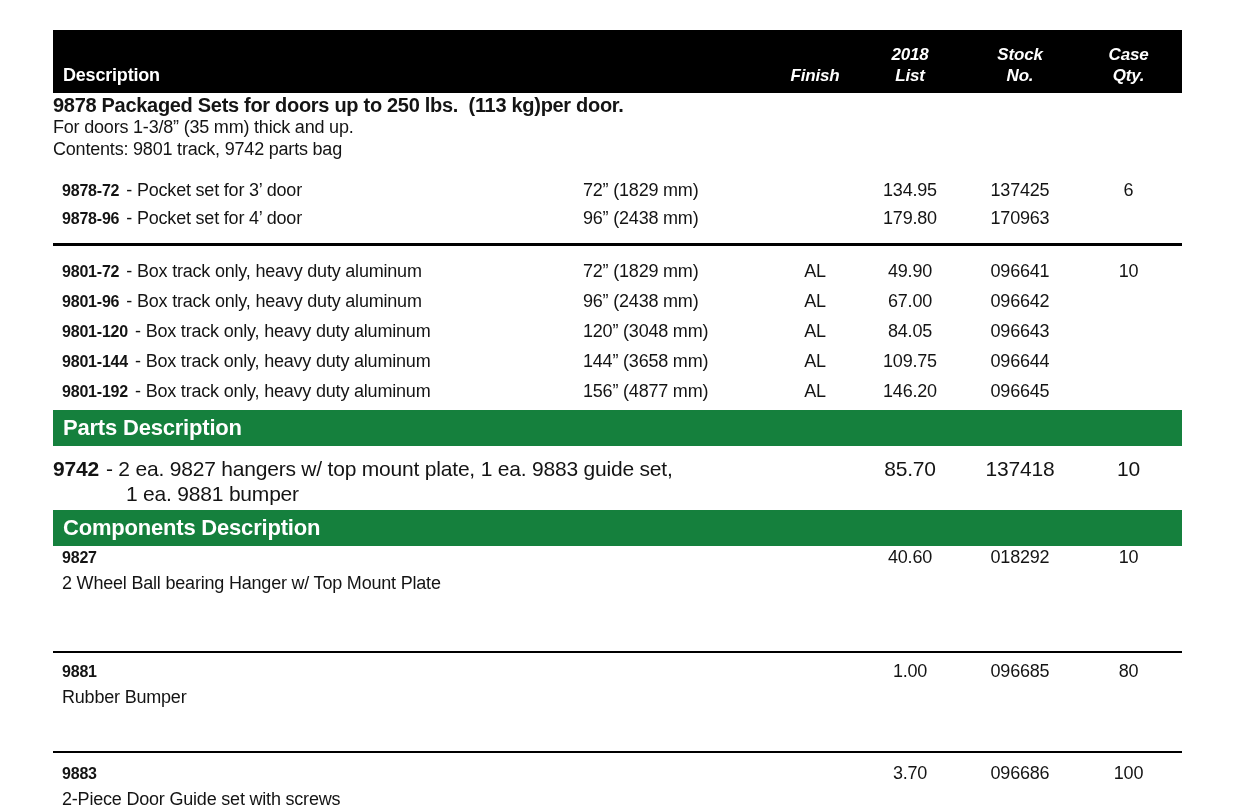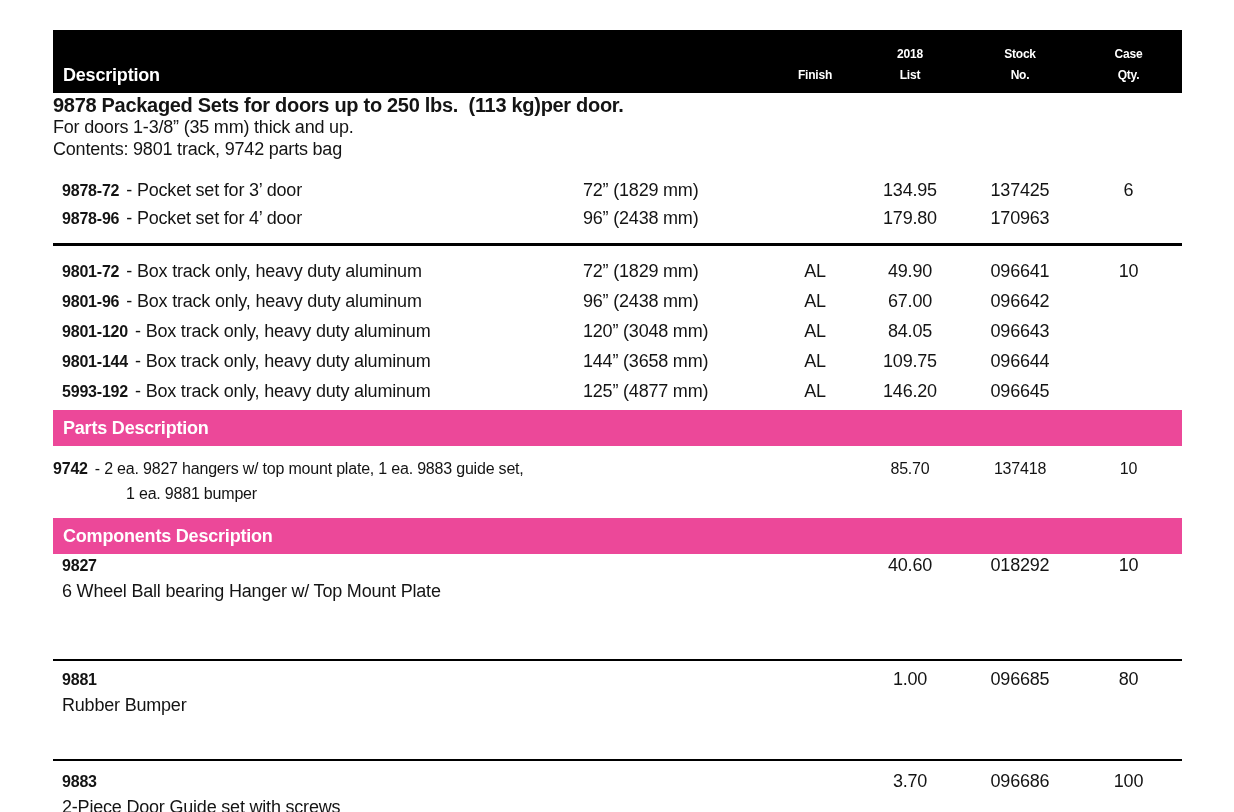--- a/index.html
+++ b/index.html
@@ -22,21 +22,21 @@
 
   
   .headerbar {
     height:63px;
     background:#000000;
     color:#ffffff;
     align-items:end;
     padding-bottom:7px;
   }
   .h-desc { padding-left:10px; font-weight:bold; font-size:18px; letter-spacing:-0.2px; }
-  .h-ctr  { text-align:center; font-weight:bold; font-size:12px; line-height:21px; letter-spacing:-0.2px; }
+  .h-ctr  { text-align:center; font-weight:bold; font-size:17px; line-height:21px; letter-spacing:-0.2px;font-style:italic; }
   .h-ctr span { display:block; }
 
   
   .group-heading { height:75px; padding-top:1px; }
   .gh-title { font-size:20px; font-weight:bold; line-height:22px; letter-spacing:-0.3px; }
   .gh-note  { font-size:18px; line-height:22px; letter-spacing:-0.2px; }
 
   
   .rows-a { padding-top:8px; padding-bottom:11px; }
   .rows-a .prow { height:28px; }
@@ -49,29 +49,29 @@
   .c-dim { white-space:nowrap; }
   .c-ctr { text-align:center; }
 
   
   .divider-thick { height:3px; background:#000000; }
   .divider-thin  { height:2px; background:#000000; }
 
   
   .section-bar {
     height:36px;
-    background:#ec4899;
+    background:#15803d;
     color:#ffffff;
     display:flex; align-items:center;
     padding-left:10px;
-    font-weight:bold; font-size:18px; letter-spacing:-0.2px;text-align:right;
-  }
-
-  
-  .parts-block { padding-top:10px; padding-bottom:12px; font-size:16px; letter-spacing:-0.2px; }
+    font-weight:bold; font-size:22px; letter-spacing:-0.2px;text-align:right;
+  }
+
+  
+  .parts-block { padding-top:10px; padding-bottom:4px; font-size:21px; letter-spacing:-0.2px; }
   .parts-block .p-desc { grid-column:1 / span 3; line-height:25px; }
   .p-line2 { padding-left:73px; }
   .parts-block .c-ctr { line-height:25px; }
 
   
   .comp-block { font-size:18px; letter-spacing:-0.2px; }
   .comp-line { align-items:start; line-height:22px; }
   .comp-sub { padding-left:9px; margin-top:3px; font-size:18px; line-height:22px; }
   .cb-1 { height:105px; }
   .cb-2 { height:98px;  padding-top:7px; }
@@ -157,22 +157,22 @@
       </div>
       <div class="grid prow">
         <div class="c-desc"><b>9801-144</b><span class="rdesc">- Box track only, heavy duty aluminum</span></div>
         <div class="c-dim">144” (3658 mm)</div>
         <div class="c-ctr">AL</div>
         <div class="c-ctr">109.75</div>
         <div class="c-ctr">096644</div>
         <div class="c-ctr"></div>
       </div>
       <div class="grid prow">
-        <div class="c-desc"><b>5993-192</b><span class="rdesc">- Box track only, heavy duty aluminum</span></div>
-        <div class="c-dim">125” (4877 mm)</div>
+        <div class="c-desc"><b>9801-192</b><span class="rdesc">- Box track only, heavy duty aluminum</span></div>
+        <div class="c-dim">156” (4877 mm)</div>
         <div class="c-ctr">AL</div>
         <div class="c-ctr">146.20</div>
         <div class="c-ctr">096645</div>
         <div class="c-ctr"></div>
       </div>
     </div>
 
     <div class="section-bar">Parts Description</div>
 
     <div class="grid parts-block">
@@ -189,21 +189,21 @@
 
     <div class="comp-block cb-1">
       <div class="grid comp-line">
         <div class="c-desc"><b>9827</b></div>
         <div></div>
         <div></div>
         <div class="c-ctr">40.60</div>
         <div class="c-ctr">018292</div>
         <div class="c-ctr">10</div>
       </div>
-      <div class="comp-sub">6 Wheel Ball bearing Hanger w/ Top Mount Plate</div>
+      <div class="comp-sub">2 Wheel Ball bearing Hanger w/ Top Mount Plate</div>
     </div>
 
     <div class="divider-thin"></div>
 
     <div class="comp-block cb-2">
       <div class="grid comp-line">
         <div class="c-desc"><b>9881</b></div>
         <div></div>
         <div></div>
         <div class="c-ctr">1.00</div>

